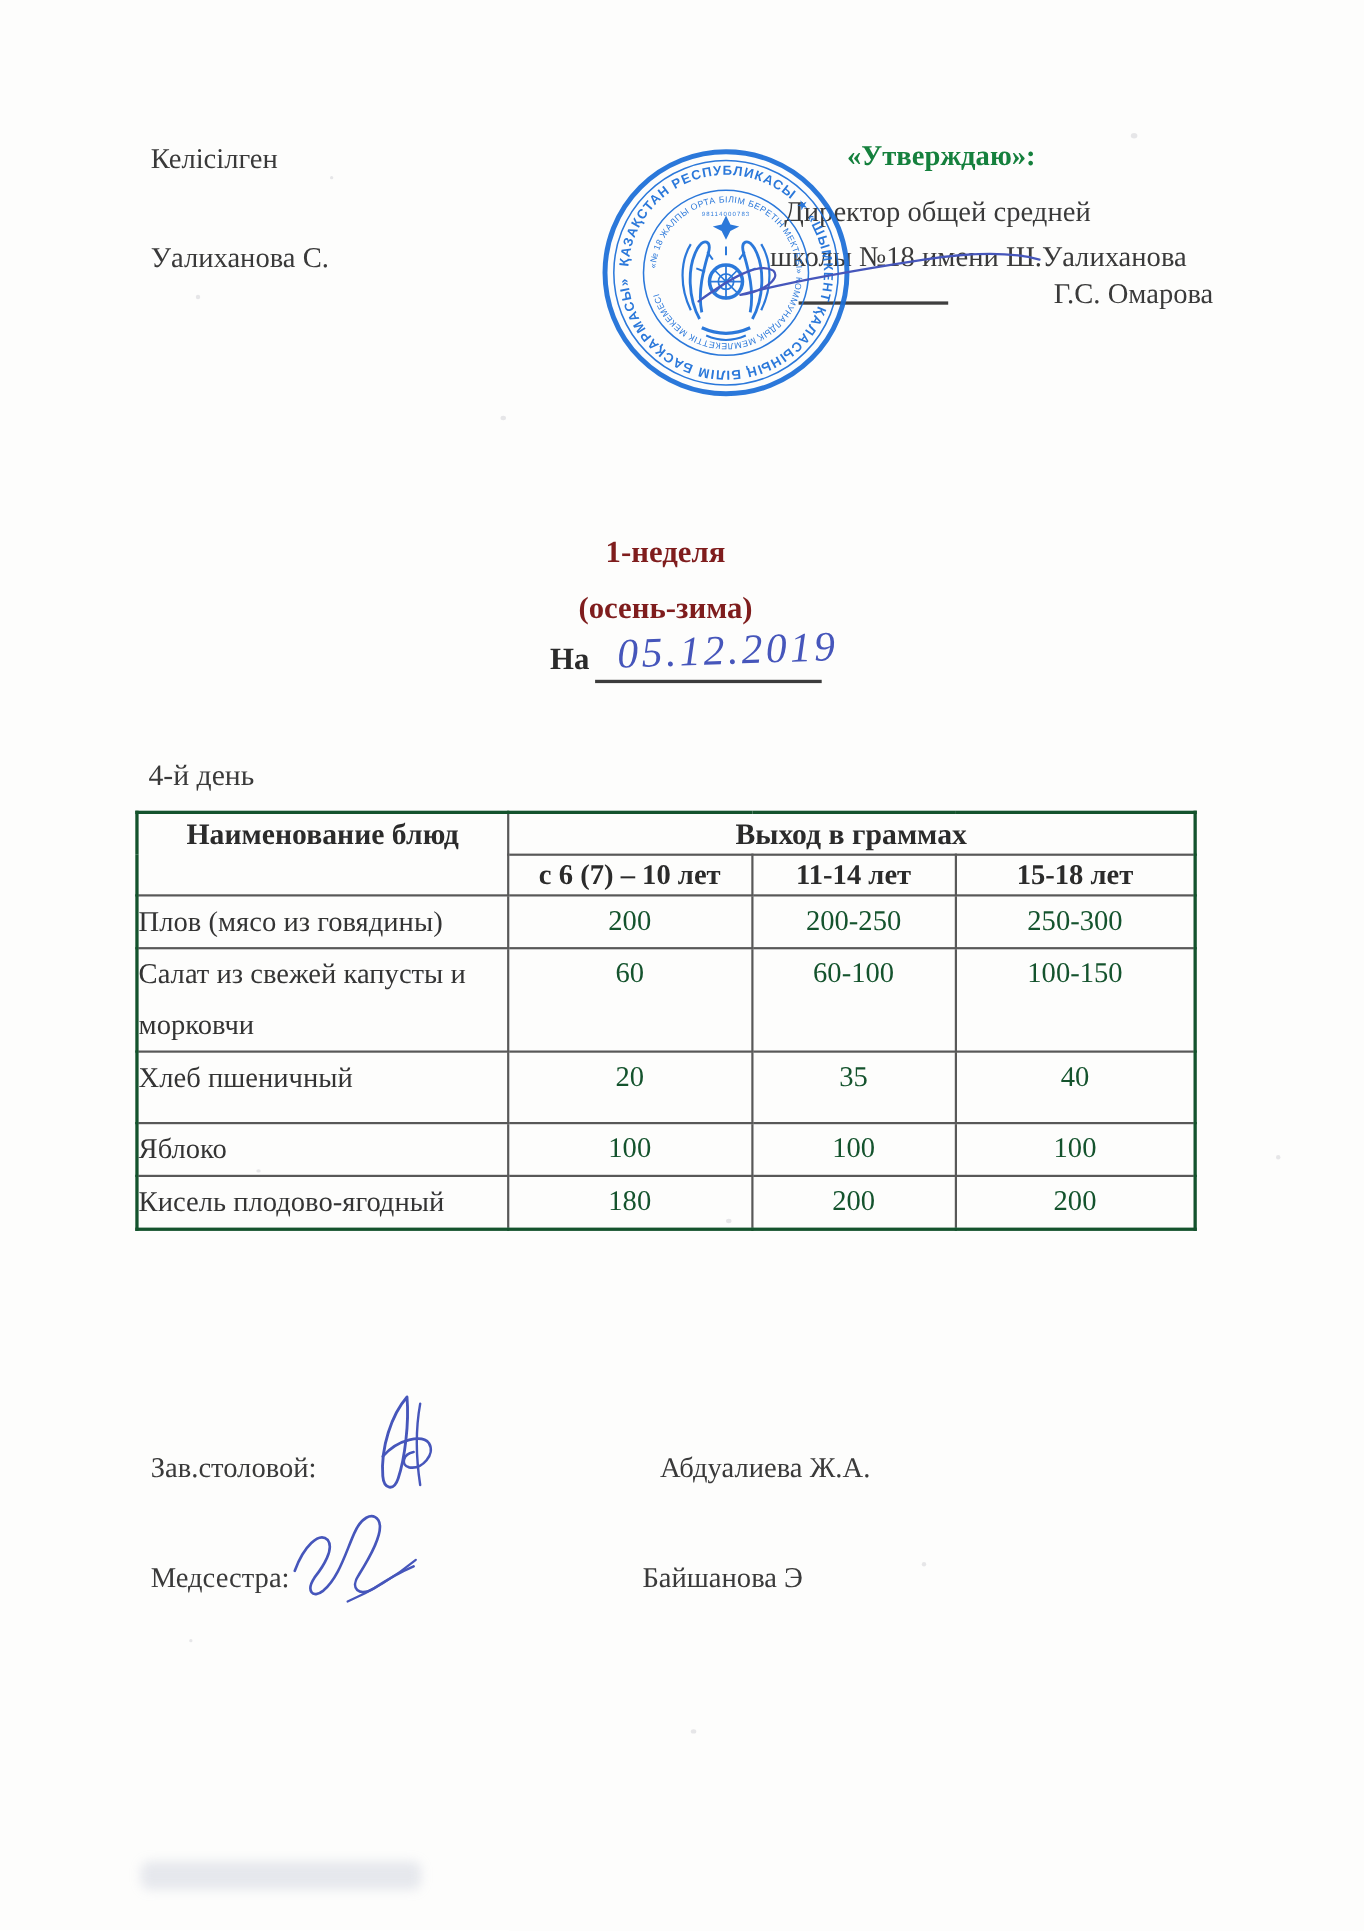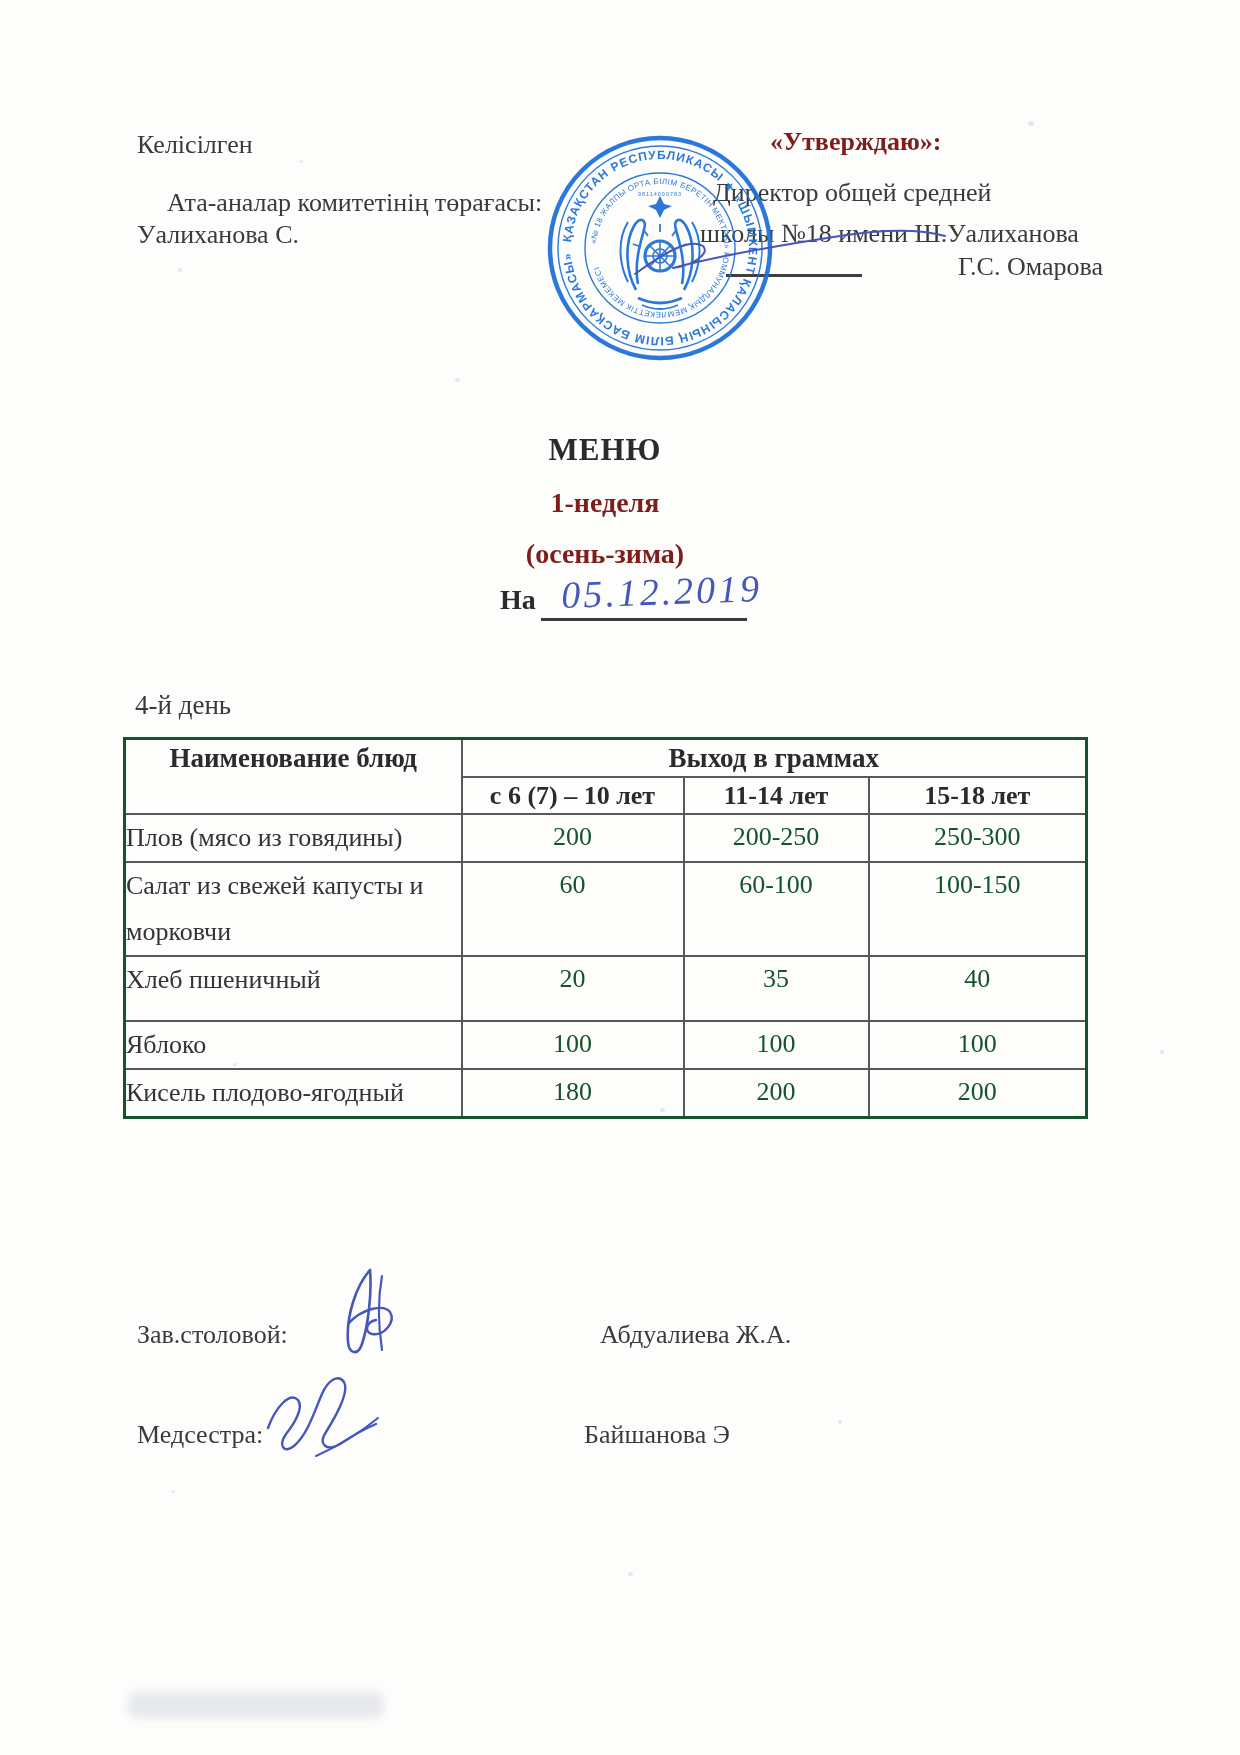--- a/index.html
+++ b/index.html
@@ -2,21 +2,21 @@
 <html style="--stamp-color: #1c6fd8; --ink-color: #4656bb; --sig-color: #4656bb;"><head>
 <meta charset="utf-8">
 <style>
   html,body{margin:0;padding:0;background:#ffffff;}
   .page{
     position:relative;width:1240px;height:1755px;background:#fdfdfc;overflow:hidden;
     font-family:"Liberation Serif","DejaVu Serif",serif;color:#333;
   }
   .abs{position:absolute;white-space:nowrap;}
   .t26{font-size:26px;line-height:1.15;color:#3a3a3a;}
-  .bold{font-weight:bold;color:#7f1d1d;}
+  .bold{font-weight:bold;color:#15803d;}
   
   .center-line{position:absolute;left:0;width:1210px;text-align:center;}
   .title-menu{font-size:31px;font-weight:bold;color:#2b2b2b;letter-spacing:1px;}
   .title-sub{font-size:28px;font-weight:bold;color:#7f1d1d;}
   .date-label{font-size:28px;font-weight:bold;color:#2b2b2b;}
   .date-underline{position:absolute;background:#3c3c3c;height:3px;}
   .date-hand{
     font-size:38px;font-style:italic;color:var(--ink-color,#4656bb);
     letter-spacing:3px;transform:rotate(-2deg);transform-origin:left bottom;
   }
@@ -46,21 +46,20 @@
   
   .speck{position:absolute;background:rgba(110,115,130,.16);border-radius:50%;}
   .smudge{position:absolute;background:rgba(150,160,185,.22);filter:blur(5px);border-radius:8px;}
 </style>
 </head>
 <body>
 
 <div class="page">
 
   <div class="abs t26" style="left:137px;top:130px;">Келісілген</div>
-  <div class="abs t26" style="left:167px;top:188px;">Ата-аналар комитетінің төрағасы:</div>
   <div class="abs t26" style="left:137px;top:220px;">Уалиханова С.</div>
 
   <div class="abs t26 bold" style="left:770px;top:127px;">«Утверждаю»:</div>
   <div class="abs t26" style="left:713px;top:178px;">Директор общей средней</div>
   <div class="abs t26" style="left:700px;top:219px;">школы  №18 имени Ш.Уалиханова</div>
   <div class="dir-line" style="left:726px;top:274px;width:136px;"></div>
   <div class="abs t26" style="left:958px;top:252px;">Г.С. Омарова</div>
 
   <svg class="stamp" style="left:544px;top:132px;" width="232" height="232" viewBox="0 0 232 232">
     <defs>
@@ -92,21 +91,20 @@
       <path d="M 148,150 C 158,130 158,106 148,90" stroke-width="2"></path>
       <path d="M 94,166 Q 116,176 138,166" stroke-width="3"></path>
       <path d="M 98,173 Q 116,181 134,173" stroke-width="1.8"></path>
     </g>
   </svg>
 
   <svg class="sig-svg" style="left:615px;top:212px;" width="345" height="80" viewBox="0 0 345 80">
     <path d="M 20,62 C 50,40 75,26 88,34 C 96,42 76,54 58,56 C 95,46 160,34 225,24 C 270,17 305,17 330,24" stroke-width="2"></path>
   </svg>
 
-  <div class="center-line title-menu" style="top:432px;">МЕНЮ</div>
   <div class="center-line title-sub" style="top:487px;">1-неделя</div>
   <div class="center-line title-sub" style="top:538px;">(осень-зима)</div>
 
   <div class="abs date-label" style="left:500px;top:584px;">На</div>
   <div class="date-underline" style="left:541px;top:618px;width:206px;"></div>
   <div class="abs date-hand" style="left:562px;top:573px;">05.12.2019</div>
 
   <div class="abs" style="left:135px;top:690px;font-size:27px;color:#3a3a3a;">4-й день</div>
 
   <table class="menu-table">

